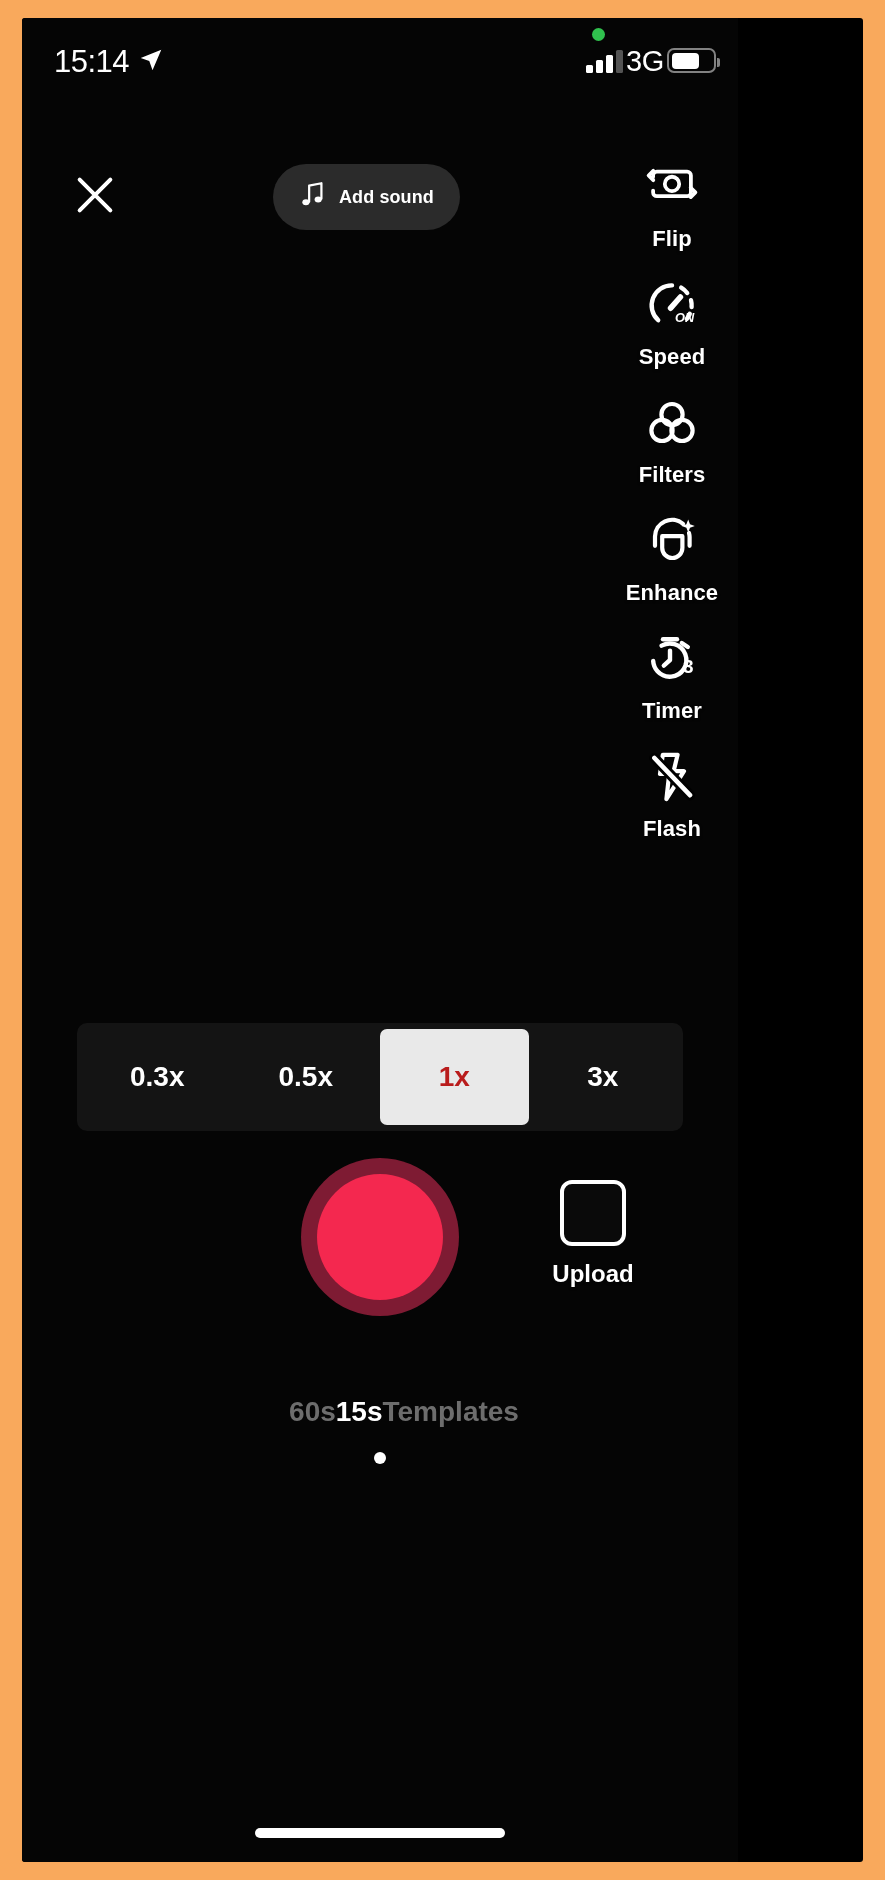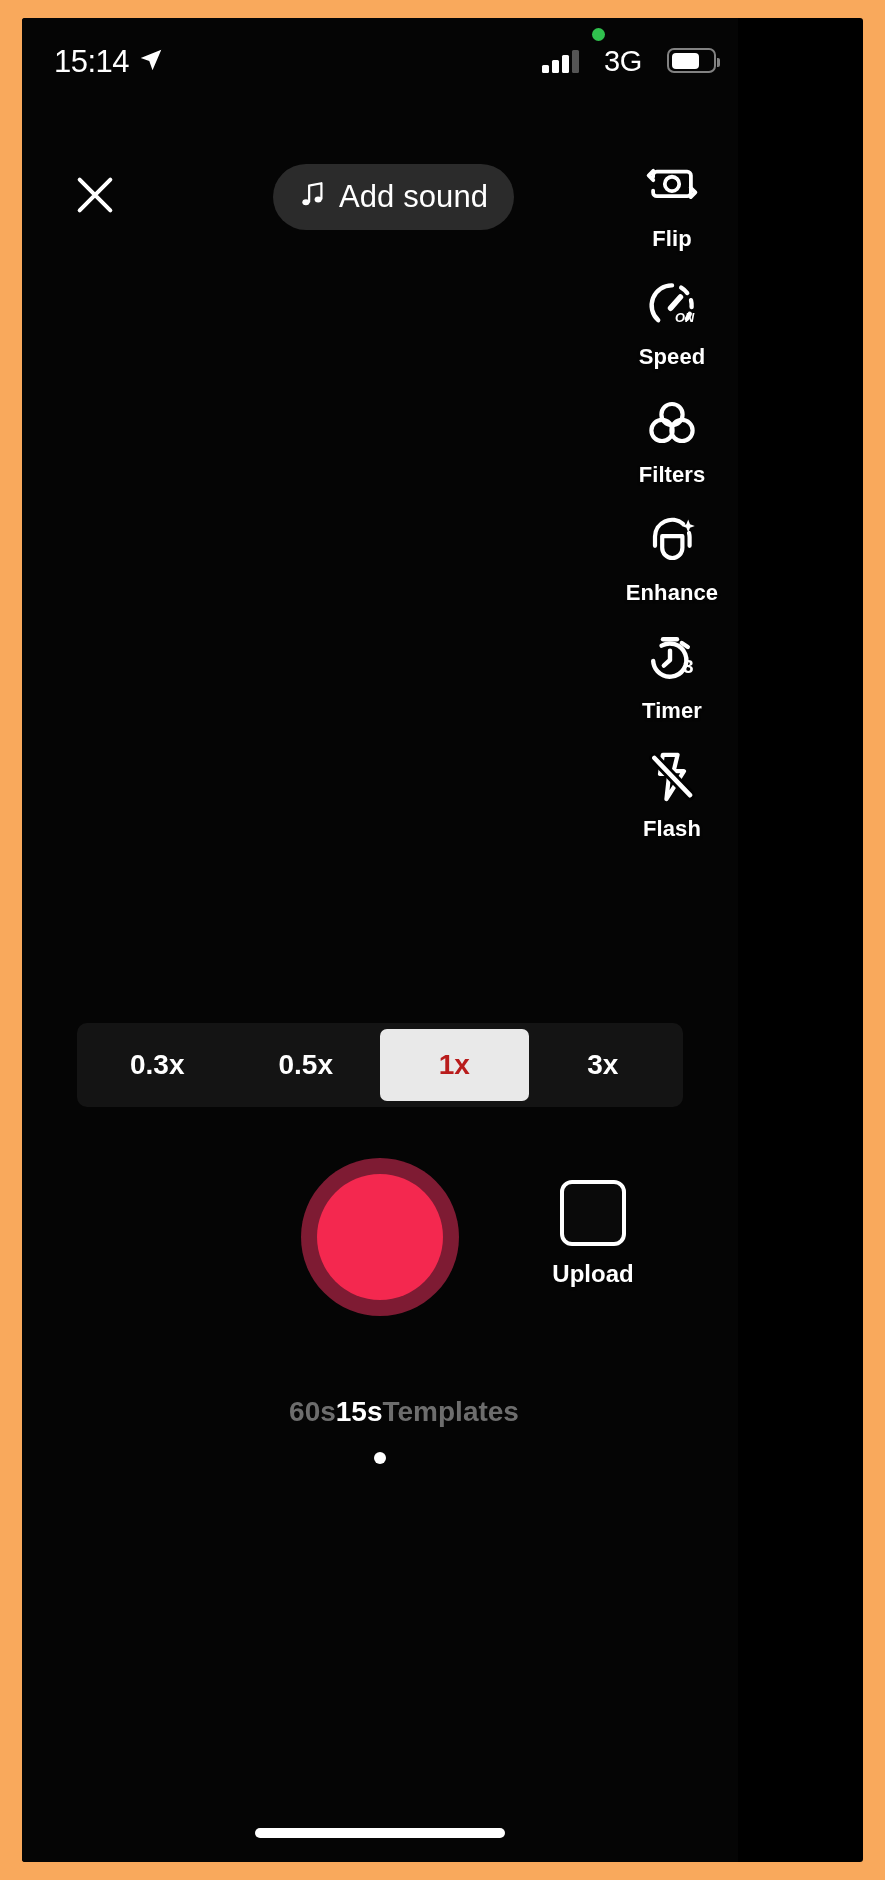--- a/index.html
+++ b/index.html
@@ -48,21 +48,21 @@
     color: #fff;
     font-size: 31px;
     font-weight: 400;
     letter-spacing: -0.5px;
   }
   .loc-arrow { display: block; }
 
   #status-right {
     position: absolute;
     right: 22px; top: 30px;
-    display: flex; align-items: flex-end; gap: 25px;
+    display: flex; align-items: flex-end; gap: 3px;
   }
   #signal-bars {
     display: flex; align-items: flex-end; gap: 3px; height: 24px;
   }
   .bar { width: 7px; background: #ffffff; border-radius: 1.5px; }
   .bar.b1 { height: 8px; }
   .bar.b2 { height: 13px; }
   .bar.b3 { height: 18px; }
   .bar.b4 { height: 23px; background: #545454; }
 
@@ -115,22 +115,22 @@
     left: 251px; top: 146px;
     height: 66px;
     padding: 0 26px;
     background: #2B2B2B;
     border-radius: 33px;
     display: flex; align-items: center; gap: 13px;
     cursor: pointer;
   }
   #add-sound-label {
     color: #ffffff;
-    font-size: 31px;
-    font-weight: 400;
+    font-size: 18px;
+    font-weight: 700;
     letter-spacing: 0.1px;
   }
 
   
   #tool-rail {
     position: absolute;
     right: 0; top: 138px;
     width: 132px;
     display: flex; flex-direction: column;
   }
@@ -151,21 +151,21 @@
     font-weight: 700;
     letter-spacing: 0.1px;
     text-shadow: 0 1px 3px rgba(0,0,0,0.6);
     white-space: nowrap;
   }
 
   
   #speed-selector {
     position: absolute;
     left: 55px; top: 1005px;
-    width: 606px; height: 84px;
+    width: 606px; height: 108px;
     background: #141414;
     border-radius: 10px;
     display: flex; align-items: center;
     padding: 6px;
   }
   .speed-option {
     flex: 1;
     height: 100%;
     display: flex; align-items: center; justify-content: center;
     color: #ffffff;

